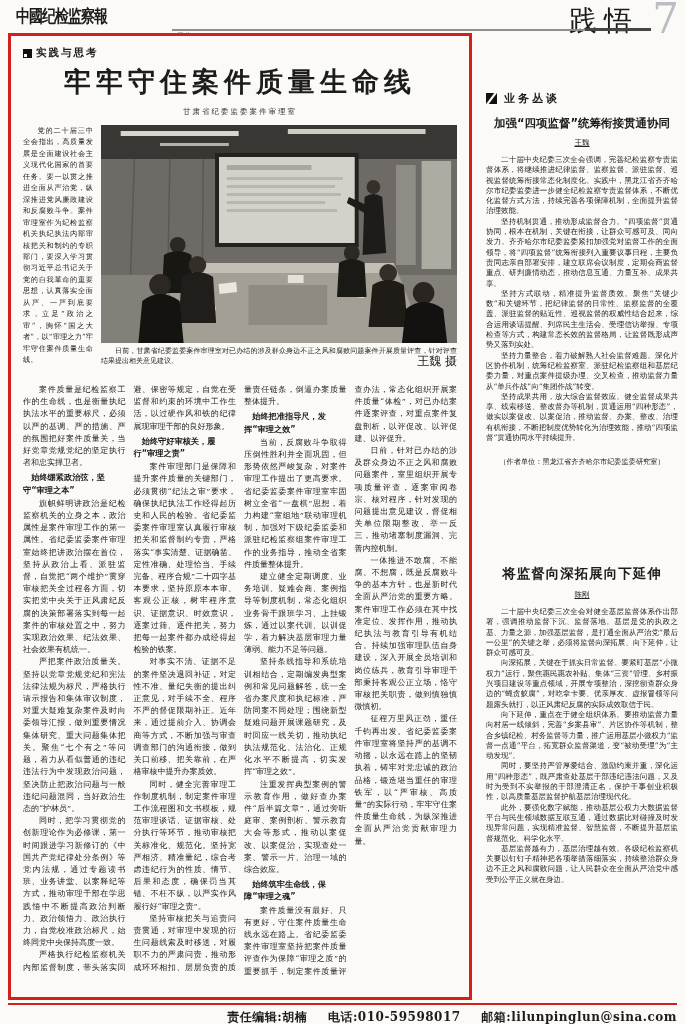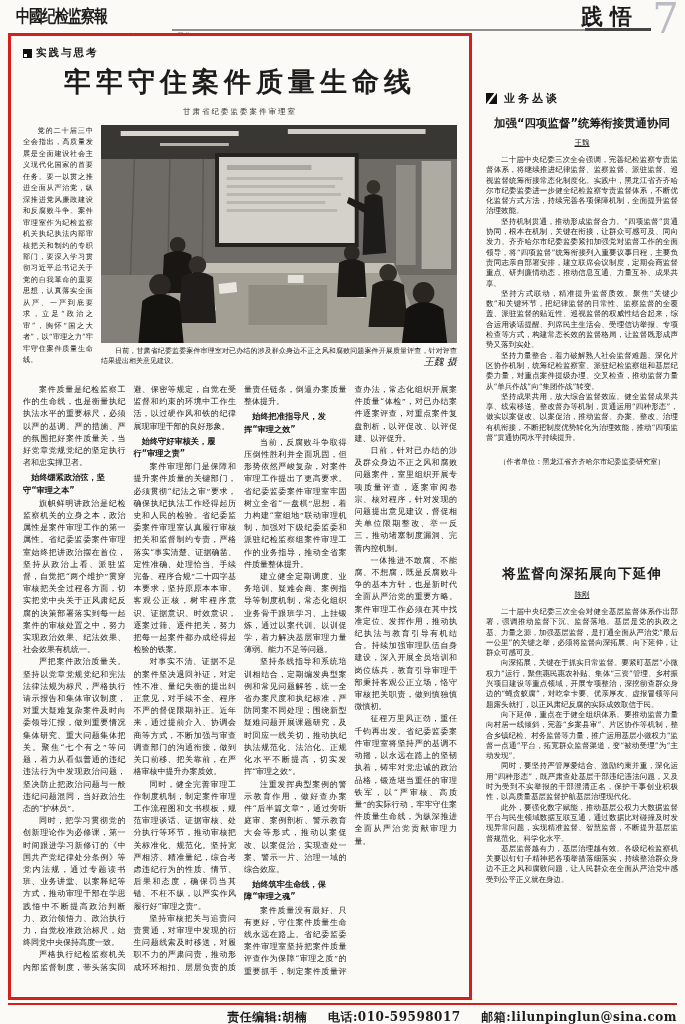--- a/index.html
+++ b/index.html
@@ -4,21 +4,21 @@
 <style>
   * { margin:0; padding:0; box-sizing:border-box; }
   html,body { width:685px; }
   body { height:1024px; position:relative; background:#fbfaf6; color:#1c1c1c;
          font-family:"DejaVu Serif","Liberation Serif",serif; overflow:hidden; }
 
   
   .masthead { position:absolute; left:16px; top:6px; width:82px; font-size:14px; font-weight:900;
               letter-spacing:-1px; transform:scaleY(1.25); transform-origin:left top; white-space:nowrap; }
   .m-date   { position:absolute; left:104px; top:32px; font-size:7.5px; font-weight:700; letter-spacing:1px; }
-  .sec-name { position:absolute; right:46px; top:2px; font-size:22px; font-weight:700; letter-spacing:7px; }
+  .sec-name { position:absolute; right:46px; top:2px; font-size:28px; font-weight:400; letter-spacing:7px; }
   .page-num { position:absolute; right:6px; top:-6px; font-size:42px; color:#bcbcc4; font-weight:400; }
   .hdr-rule  { position:absolute; left:172px; top:29px; width:478px; height:2px; background:#8f8f8f; }
   .hdr-rule2 { position:absolute; left:585px; top:28px; width:66px; height:3px; background:#454545; }
 
   
   .main-box { position:absolute; left:8px; top:33px; width:464px; height:967px;
               border:3px solid #d2201c; background:#fbfaf6; padding:9px 12px 6px 12px; overflow:hidden; }
   .tagrow { display:flex; align-items:center; gap:4px; height:12px; margin-top:2px; }
   .flag-icon { width:9px; height:9px; background:#111; display:inline-block; position:relative; }
   .flag-icon::after{ content:""; position:absolute; left:1px; bottom:1px; width:3px; height:3px; background:#fbfaf6; }
@@ -27,21 +27,21 @@
   .main-byline { text-align:center; font-size:7.5px; letter-spacing:2px; color:#333; margin-top:7px; }
 
   .content-row { display:flex; margin-top:8px; }
   .intro-col { width:70px; flex:none; margin-right:8px; font-size:7.2px; line-height:11.45px;
                text-align:justify; text-indent:2em; height:252px; overflow:hidden; }
   .photo-stack { flex:1; min-width:0; }
   .photo-frame { width:100%; height:218px; background:#777; overflow:hidden; }
   .photo-frame svg { display:block; width:100%; height:100%; }
   .caption-wrap { position:relative; margin-top:4px; font-size:7px; line-height:9.6px; }
   .caption-wrap p { text-align:justify; text-indent:2em; }
-  .credit { position:absolute; right:0; bottom:0; background:#fbfaf6; padding-left:6px; font-size:10px;font-style:italic; }
+  .credit { position:absolute; right:0; bottom:0; background:#fbfaf6; padding-left:6px; font-size:12px; }
 
   .body-cols { margin-top:7px; height:598px; overflow:hidden;
                column-count:4; column-gap:8px; column-fill:auto;
                font-size:8px; line-height:12.2px; }
   .body-cols p { text-align:justify; text-indent:2em; }
   .body-cols h4 { font-family:"DejaVu Sans","Liberation Sans",sans-serif; font-size:8.2px; line-height:12.2px;
                   font-weight:700; text-indent:1em; margin:2px 0; break-inside:avoid; }
 
   
   .sidebar { position:absolute; left:486px; top:92px; width:192px; height:908px; overflow:hidden; }

